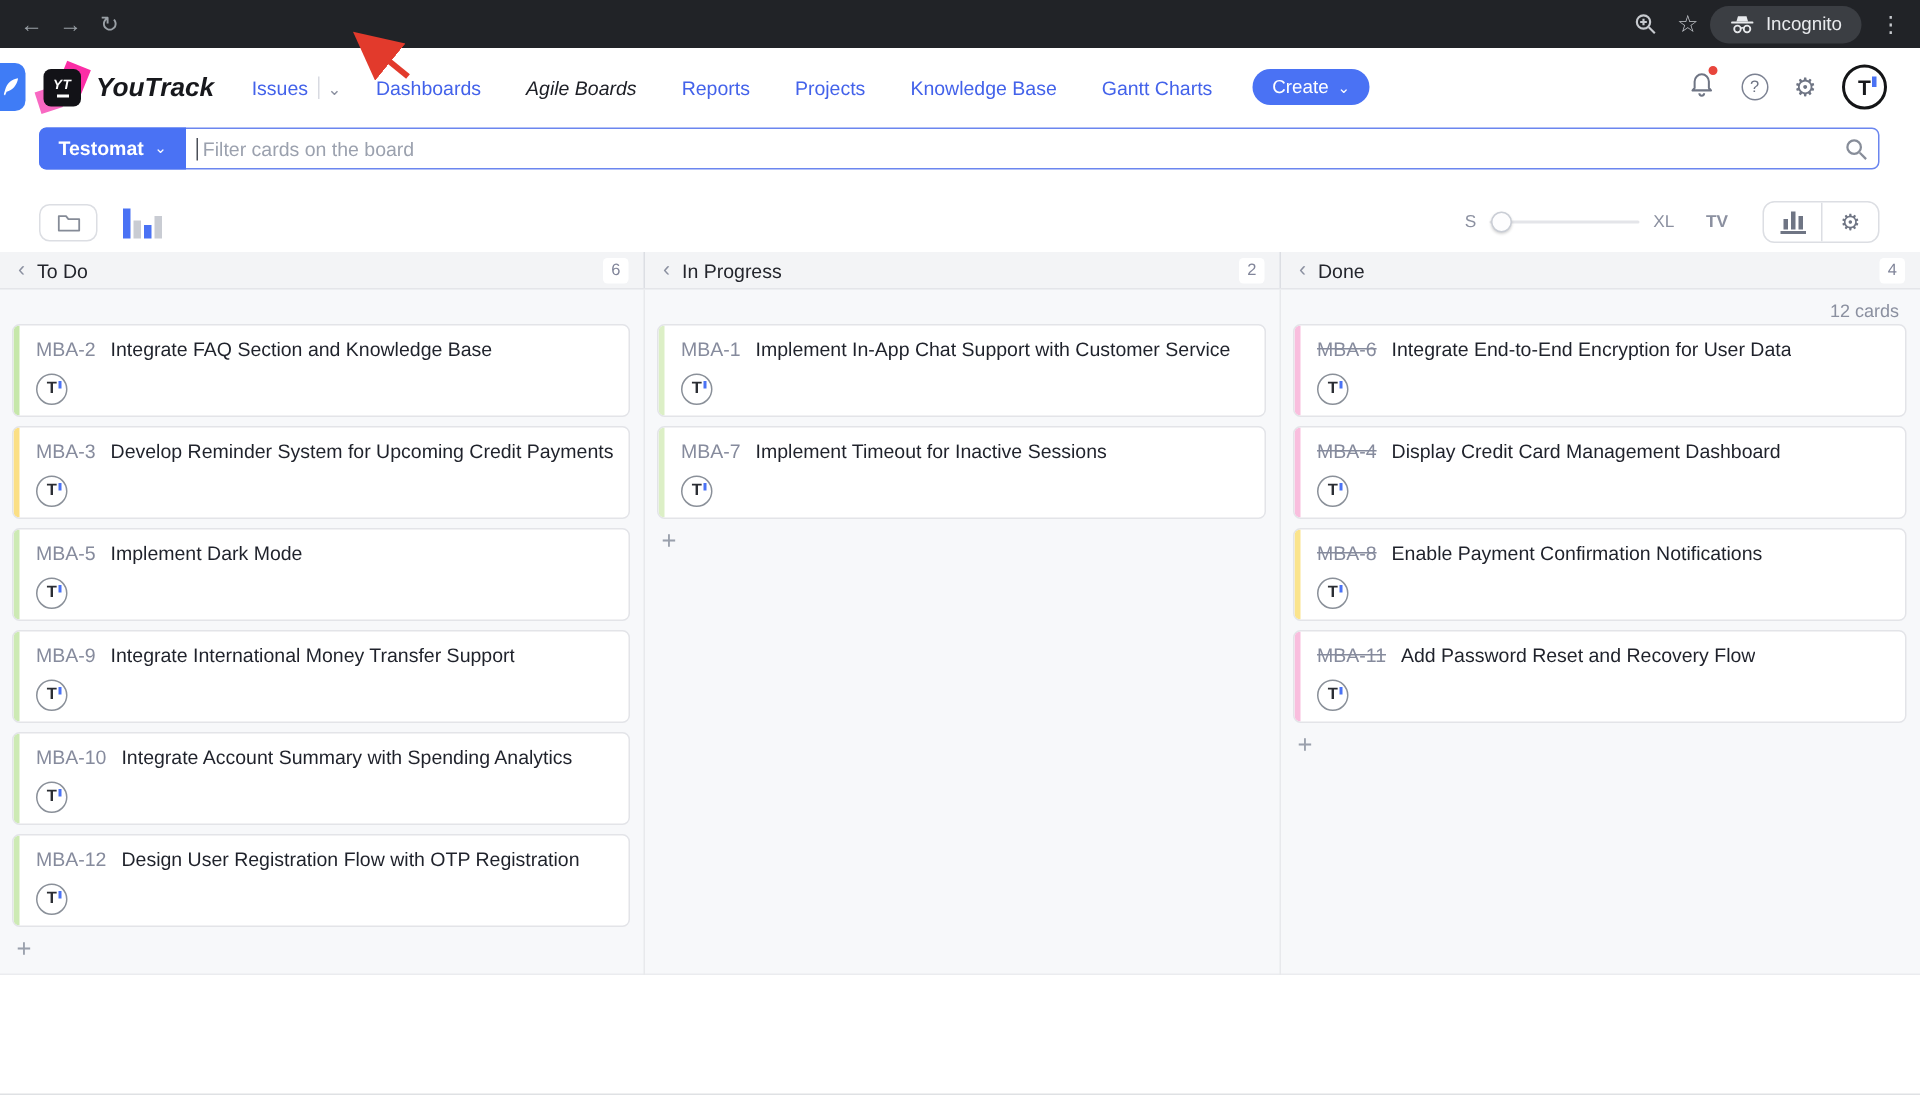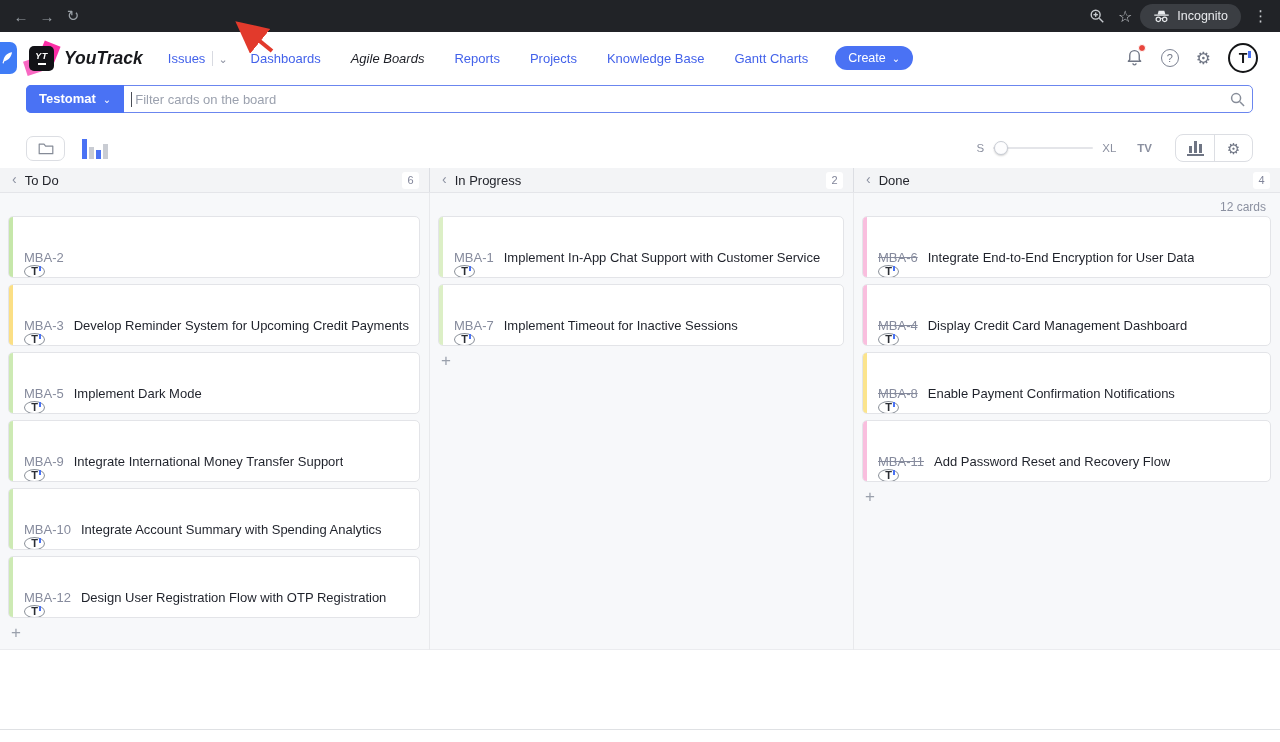--- a/index.html
+++ b/index.html
@@ -79,21 +79,21 @@
   .head-cell + .head-cell { border-left:1px solid #dcdee3; }
   .head-collapse { color:#8b90a0; font-size:14px; margin-top:-2px; }
   .head-count { margin-left:auto; background:#fff; color:#81859a; font-size:11px; min-width:17px; height:17px; border-radius:3px; display:flex; align-items:center; justify-content:center; padding:0 3px; }
   .total-cards { position:absolute; top:32px; right:14px; font-size:12px; color:#8b90a0; }
   .board-columns { display:grid; grid-template-columns:429px 424px 1fr; height:457px; }
   .col { position:relative; padding:23px 9px 0 8px; }
   .col + .col { border-left:1px solid #e8e9ec; }
   .card { position:relative; background:#fff; border:1px solid #e3e4e8; border-radius:5px; height:62px; margin-bottom:6px; padding:8px 10px 7px 15px; display:flex; flex-direction:column; justify-content:space-between; overflow:hidden; cursor:pointer; }
   .stripe { position:absolute; left:0; top:0; bottom:0; width:4px; }
   .card-top { display:flex; gap:10px; font-size:13px; align-items:baseline; }
-  .card-id { color:#868b9d; flex:none;margin-top:25px; }
+  .card-id { color:#868b9d; flex:none; }
   .card-id.struck { text-decoration:line-through; }
   .card-title { color:#1f222b; white-space:nowrap; overflow:hidden; text-overflow:ellipsis; }
   .card-avatar { width:21px; height:21px; border:1.5px solid #8a9099; border-radius:50%; display:flex; align-items:center; justify-content:center; background:#fff; }
   .t-sm { position:relative; font-weight:700; font-size:11px; color:#2a2d33; line-height:1; }
   .t-sm::after { content:""; position:absolute; right:-3px; top:0; width:2px; height:5px; background:#4a72f4; }
   .add-card { font-size:17px; color:#9aa0ac; width:18px; line-height:18px; margin:1px 0 0 3px; cursor:pointer; }
 
   .bottom-line { position:absolute; left:0; right:0; top:729px; height:1px; background:#dfe1e4; }
 
   .red-arrow { position:absolute; left:224px; top:13px; width:56px; height:42px; z-index:60; pointer-events:none; }
@@ -249,20 +249,21 @@
         <span class="head-count">4</span>
       </div>
     </div>
   <span class="total-cards">12 cards</span>
   <div class="board-columns">
       <div class="col">
         <div class="card">
           <span class="stripe" style="background: rgb(198, 231, 170);"></span>
           <div class="card-top">
             <span class="card-id">MBA-2</span>
+            <span class="card-title">Integrate FAQ Section and Knowledge Base</span>
           </div>
           <span class="card-avatar">
             <span class="t-sm">T</span>
           </span>
         </div>
         <div class="card">
           <span class="stripe" style="background: rgb(251, 223, 133);"></span>
           <div class="card-top">
             <span class="card-id">MBA-3</span>
             <span class="card-title">Develop Reminder System for Upcoming Credit Payments</span>

